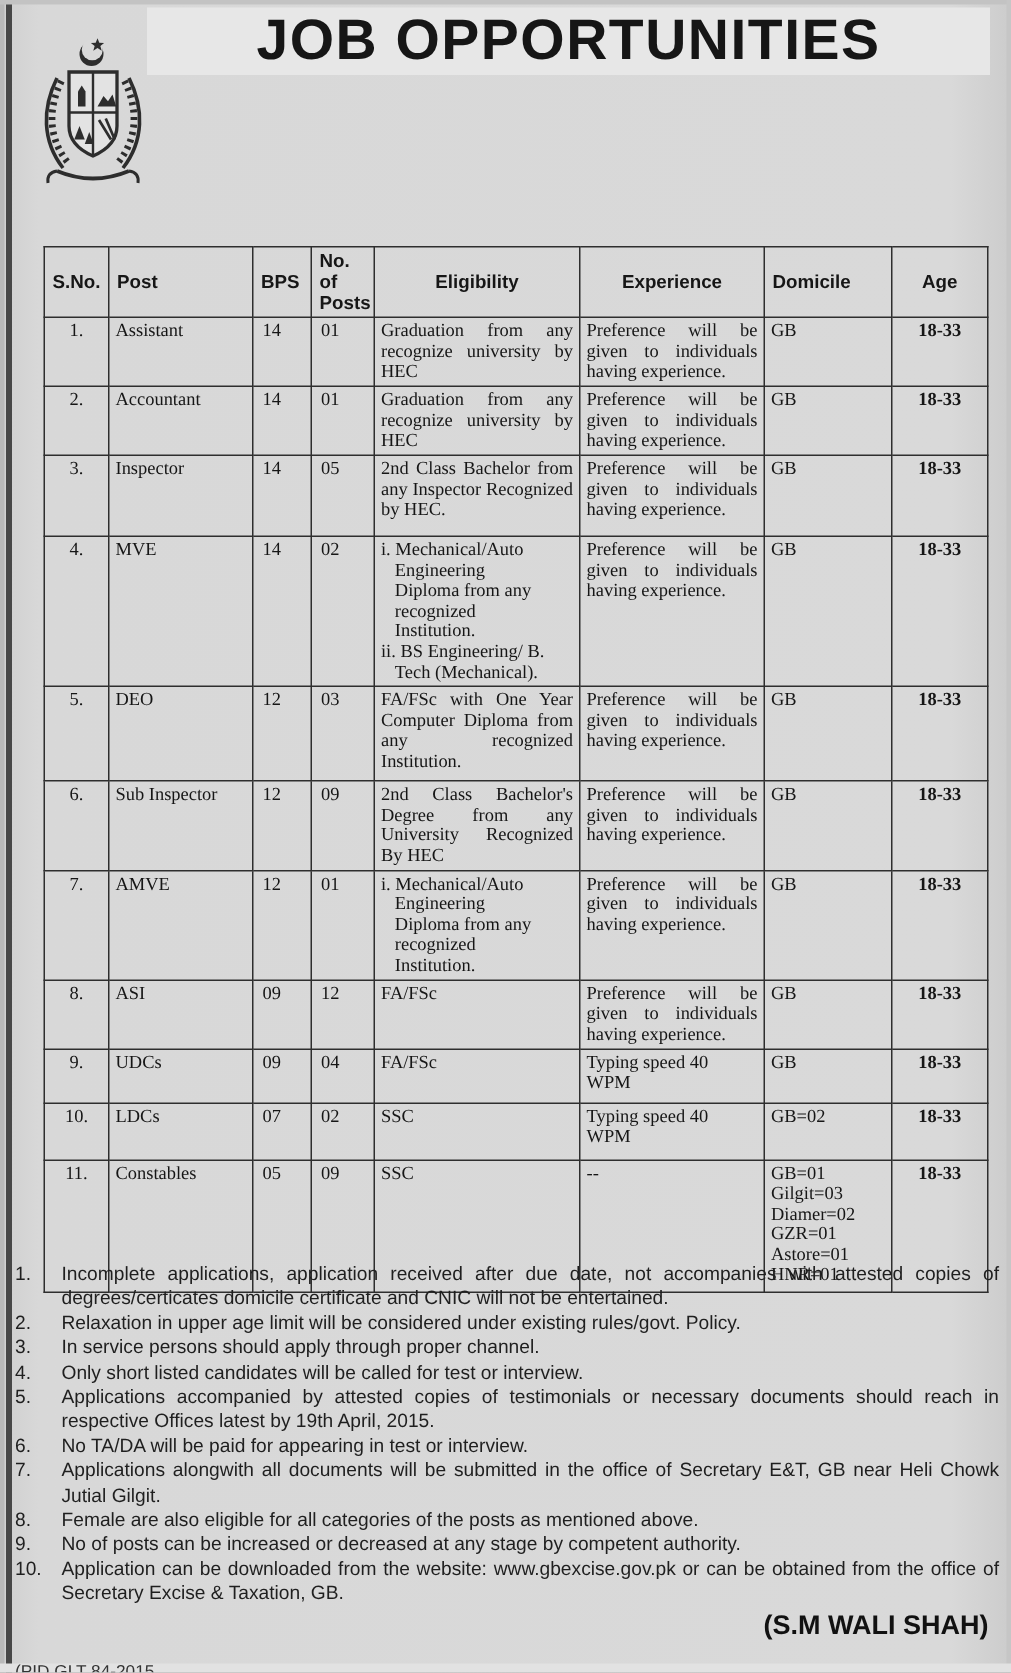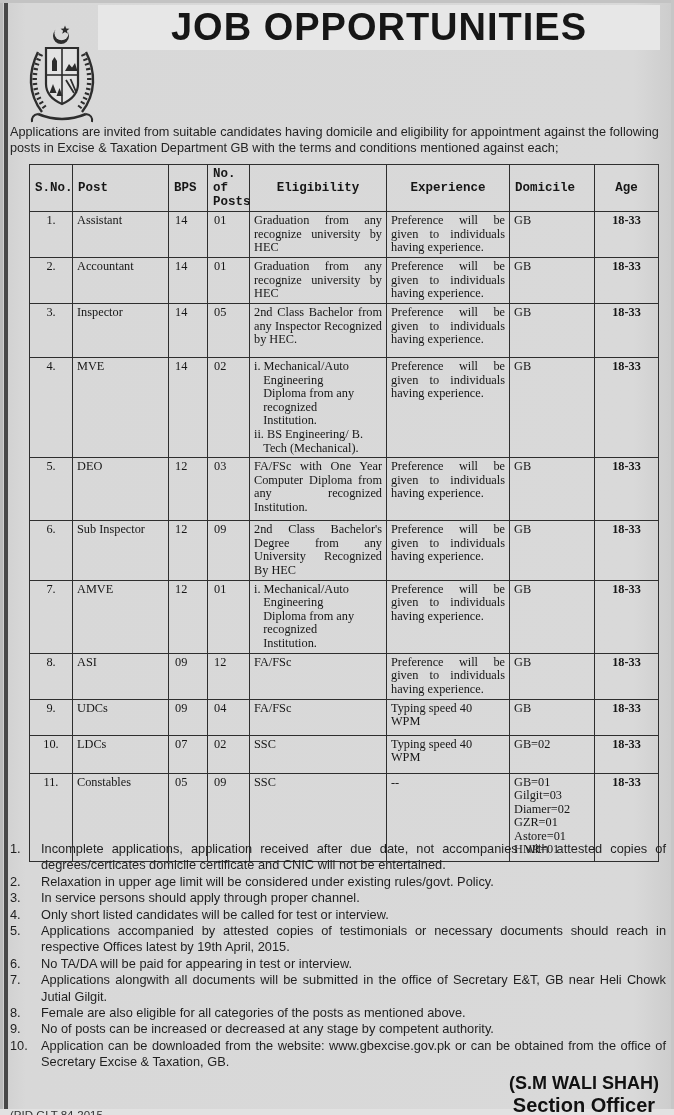--- a/index.html
+++ b/index.html
@@ -26,21 +26,21 @@
     text-align:center;font-weight:bold;font-size:38px;line-height:45px;letter-spacing:1px;color:#161616;}
 
   .intro{position:absolute;left:10px;top:124px;width:656px;
     font-size:12.7px;line-height:16px;color:#242424;margin:0;}
 
   
   table.jobs{position:absolute;left:29px;top:164px;width:629px;
     border-collapse:collapse;table-layout:fixed;
     font-family:"Liberation Serif",serif;font-size:12.3px;line-height:13.6px;color:#161616;}
   table.jobs,table.jobs th,table.jobs td{border:1.5px solid #2e2e2e;}
-  table.jobs th{font-family:Liberation Mono, monospace;font-size:12.5px;font-weight:bold;
+  table.jobs th{font-family:Liberation Sans, sans-serif;font-size:12.5px;font-weight:bold;
     text-align:left;padding:2px 5px;vertical-align:middle;line-height:14px;}
   table.jobs th.hc{text-align:center;}
   table.jobs td{padding:2px 4px;vertical-align:top;}
   .cw{white-space:normal;}
   td.c1{text-align:center;}
   td.c3 .cw,td.c4 .cw{padding-left:2px;}
   td.c5 .cw,td.c6 .cw,td.c7 .cw{white-space:pre-wrap;}
   td.c5 .cw,td.c6 .cw{text-align:justify;}
   td.c8{text-align:center;font-weight:bold;}
   thead tr{height:34px;}
@@ -99,21 +99,20 @@
     <line x1="22" y1="51" x2="54" y2="51" stroke="#2d2d2d" stroke-width="1.6"></line>
     <path d="M28 47 v-10 l2.5-4 2.5 4 v10 z" fill="#2d2d2d"></path>
     <path d="M41 47 l4-7 3 3.5 3-4.5 2.5 8 z" fill="#2d2d2d"></path>
     <path d="M25.5 69 l3.5-9 3.5 9 z" fill="#2d2d2d"></path>
     <path d="M32.5 72 l3-8 3 8 z" fill="#2d2d2d"></path>
     <path d="M42 56 l8 13 M46.5 55 l6 14" stroke="#2d2d2d" stroke-width="1.8"></path>
   </svg>
 
   <div class="banner">JOB OPPORTUNITIES</div>
 
-  <p class="intro">Applications are invited from suitable candidates having domicile and eligibility for appointment against the following posts in Excise &amp; Taxation Department GB with the terms and conditions mentioned against each;</p>
 
   <table class="jobs">
     <colgroup>
       <col style="width:43px">
         <col style="width:96px">
         <col style="width:39px">
         <col style="width:42px">
       <col style="width:137px">
         <col style="width:123px">
         <col style="width:85px">
@@ -497,17 +496,16 @@
 
     <div class="term">
       <div class="t-num">10.</div>
       <div class="t-text">Application can be downloaded from the website: www.gbexcise.gov.pk or can be obtained from the office of Secretary Excise &amp; Taxation, GB.</div>
     </div>
   </div>
   </div>
 
   <div class="signature">
     <div class="sig-name">(S.M WALI SHAH)</div>
-    <div class="sig-title">Section Officer</div>
   </div>
 
   <div class="pid">(PID GLT 84-2015</div>
 </div>
 
 </body></html>

